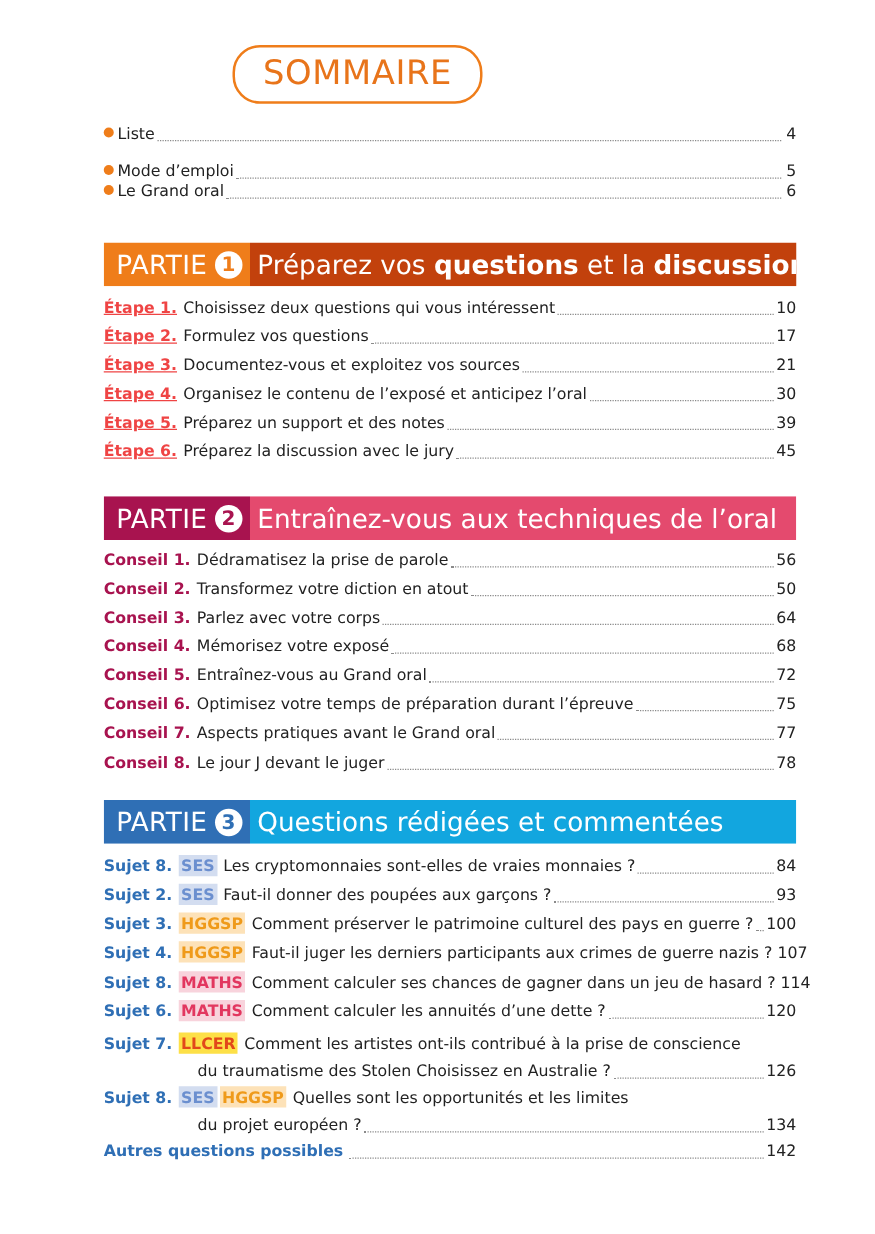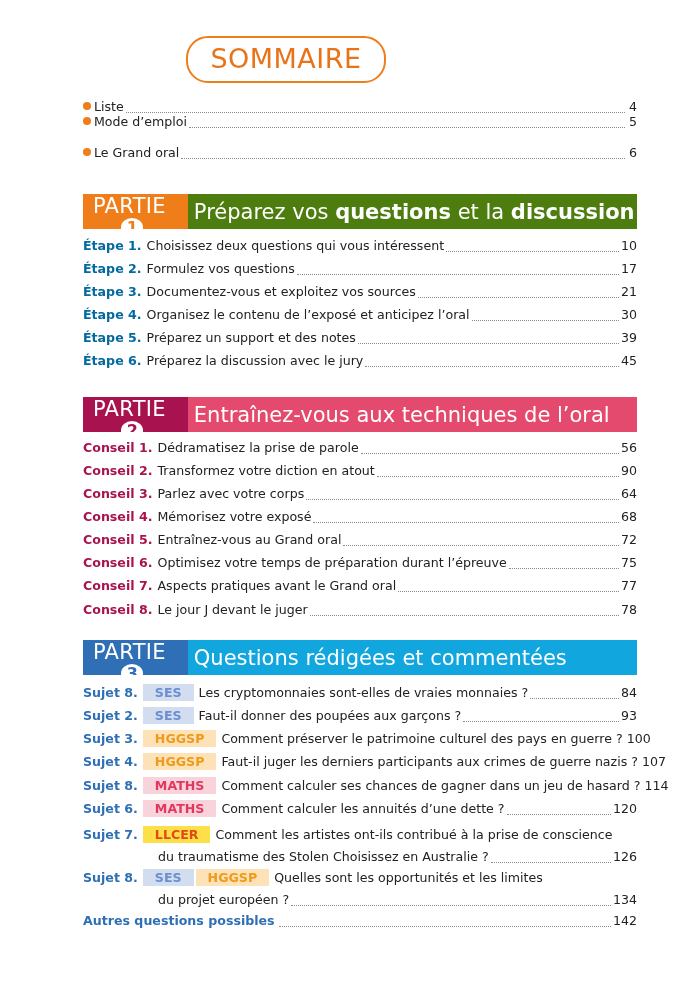--- a/index.html
+++ b/index.html
@@ -15,38 +15,38 @@
 
     .toc-row {
       position: absolute; left: 83px; width: 554px; height: 20px;
       display: flex; align-items: baseline; font-size: 12.6px; line-height: 20px; white-space: nowrap;
     }
     .toc-row .dots { flex: 1; border-bottom: 1px dotted #8a8a8a; margin: 0 2px 4px 2px; height: 1px; align-self: flex-end; }
     .toc-row .page { text-align: right; min-width: 10px; }
     .bullet { display: inline-block; width: 8px; height: 8px; border-radius: 50%; background: #ef7d1a; margin-right: 3px; position: relative; top: -1px; }
 
     .lbl { font-weight: bold; margin-right: 5px; }
-    .lbl-orange { color: #0369a1; }
+    .lbl-orange { color: #ef4444; text-decoration: underline; }
     .lbl-magenta { color: #a8134f; }
     .lbl-blue { color: #2f6fb5; }
 
     .part-bar {
       position: absolute; left: 83px; width: 554px; height: 35px; display: flex; align-items: center;
       color: #fff; font-size: 21px; white-space: nowrap; overflow: hidden;
     }
-    .part-left { height: 100%; display: flex; align-items: center; padding-left: 10px; padding-right: 22px; flex-direction: column; }
+    .part-left { height: 100%; display: flex; align-items: center; padding-left: 10px; padding-right: 6px; }
     .part-right { flex: 1; height: 100%; display: flex; align-items: center; padding-left: 6px; }
     .part-word { letter-spacing: 0.3px; }
     .part-num {
       display: inline-flex; width: 22px; height: 22px; border-radius: 50%; background: #fff;
       font-weight: bold; font-size: 16px; align-items: center; justify-content: center; margin-left: 6px;
     }
     .part-title b { font-weight: bold; }
 
-    .tag { display: inline-block; font-weight: bold; padding: 0 12px; margin-right: 5px; line-height: 17px; }
+    .tag { display: inline-block; font-weight: bold; padding: 0 2px; margin-right: 5px; line-height: 17px; }
     .tag-SES { background: #d3ddf0; color: #6b8fcf; }
     .tag-HGGSP { background: #fde2b8; color: #ef9a1a; }
     .tag-MATHS { background: #f8d3dc; color: #e2375f; }
     .tag-LLCER { background: #fde047; color: #e2481a; }
 
     .two-line { position: absolute; left: 83px; width: 554px; font-size: 12.6px; line-height: 20px; }
     .two-line .line1 { display: flex; align-items: baseline; white-space: nowrap; }
     .two-line .line2 { display: flex; align-items: baseline; white-space: nowrap; padding-left: 75px; margin-top: 2px; }
     .two-line .dots { flex: 1; border-bottom: 1px dotted #8a8a8a; margin: 0 2px 4px 2px; height: 1px; align-self: flex-end; }
   </style>
@@ -56,39 +56,39 @@
 <div class="title-wrap">
   <div class="title-pill">SOMMAIRE</div>
 </div>
 
 <div class="toc-row" style="top:97px">
   <span class="bullet"></span>
   <span>Liste</span>
   <span class="dots"></span>
   <span class="page">4</span>
 </div>
-<div class="toc-row" style="top:112px">
+<div class="toc-row" style="top:127px">
   <span class="bullet"></span>
   <span>Mode d’emploi</span>
   <span class="dots"></span>
   <span class="page">5</span>
 </div>
 <div class="toc-row" style="top:143px">
   <span class="bullet"></span>
   <span>Le Grand oral</span>
   <span class="dots"></span>
   <span class="page">6</span>
 </div>
 
 <div class="part-bar" style="top:194px">
   <div class="part-left" style="background:#ef7d1a">
     <span class="part-word">PARTIE</span>
     <span class="part-num" style="color:#ef7d1a">1</span>
   </div>
-  <div class="part-right part-title" style="background:#4d7c0f">
+  <div class="part-right part-title" style="background:#c2410c">
     <span style="white-space:pre">Préparez vos </span>
       <b>questions</b>
       <span style="white-space:pre"> et la </span>
       <b>discussion</b>
   </div>
 </div>
 
 <div class="toc-row" style="top:236px">
   <span class="lbl lbl-orange">Étape 1.</span>
   <span>Choisissez deux questions qui vous intéressent</span>
@@ -137,21 +137,21 @@
 <div class="toc-row" style="top:438px">
   <span class="lbl lbl-magenta">Conseil 1.</span>
   <span>Dédramatisez la prise de parole</span>
   <span class="dots"></span>
   <span class="page">56</span>
 </div>
 <div class="toc-row" style="top:461px">
   <span class="lbl lbl-magenta">Conseil 2.</span>
   <span>Transformez votre diction en atout</span>
   <span class="dots"></span>
-  <span class="page">90</span>
+  <span class="page">50</span>
 </div>
 <div class="toc-row" style="top:484px">
   <span class="lbl lbl-magenta">Conseil 3.</span>
   <span>Parlez avec votre corps</span>
   <span class="dots"></span>
   <span class="page">64</span>
 </div>
 <div class="toc-row" style="top:507px">
   <span class="lbl lbl-magenta">Conseil 4.</span>
   <span>Mémorisez votre exposé</span>

